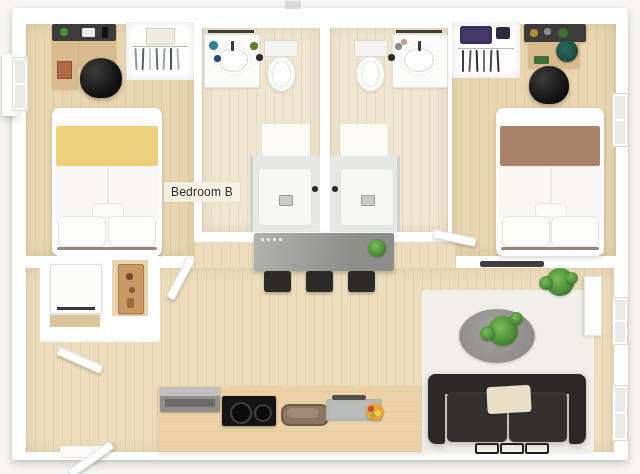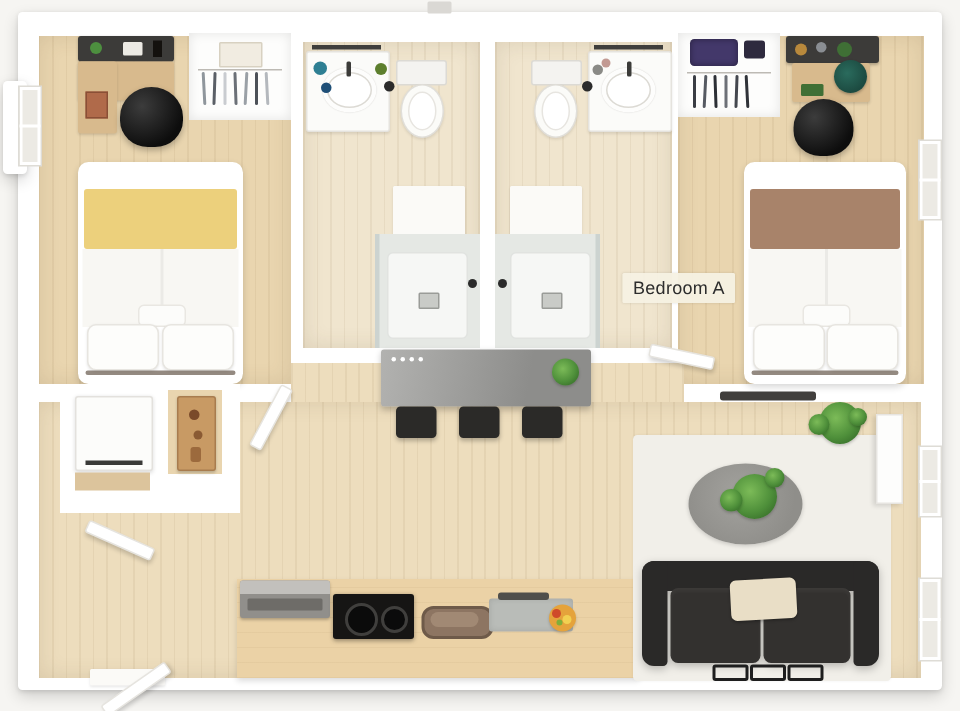--- a/index.html
+++ b/index.html
@@ -274,15 +274,15 @@
   <div class="abs vent" style="left:475px;top:443px;width:20px;height:7px;"></div>
   <div class="abs vent" style="left:500px;top:443px;width:20px;height:7px;"></div>
   <div class="abs vent" style="left:525px;top:443px;width:20px;height:7px;"></div>
 
   <div class="abs door" style="left:187px;top:258px;width:7px;height:44px;transform-origin:50% 0;transform:rotate(28deg);"></div>
   <div class="abs door" style="left:432px;top:238px;width:42px;height:7px;transform-origin:100% 50%;transform:rotate(12deg);"></div>
   <div class="abs door" style="left:58px;top:346px;width:46px;height:7px;transform-origin:0 50%;transform:rotate(24deg);"></div>
   <div class="abs mat" style="left:60px;top:446px;width:50px;height:11px;"></div>
   <div class="abs door" style="left:60px;top:440px;width:50px;height:7px;transform-origin:100% 50%;transform:rotate(-35deg);"></div>
 
-  <div class="abs room-label" style="left:415px;top:182px;">Bedroom A</div>
+  <div class="abs room-label" style="left:164px;top:182px;">Bedroom B</div>
 
 </div>
 
 </body></html>

